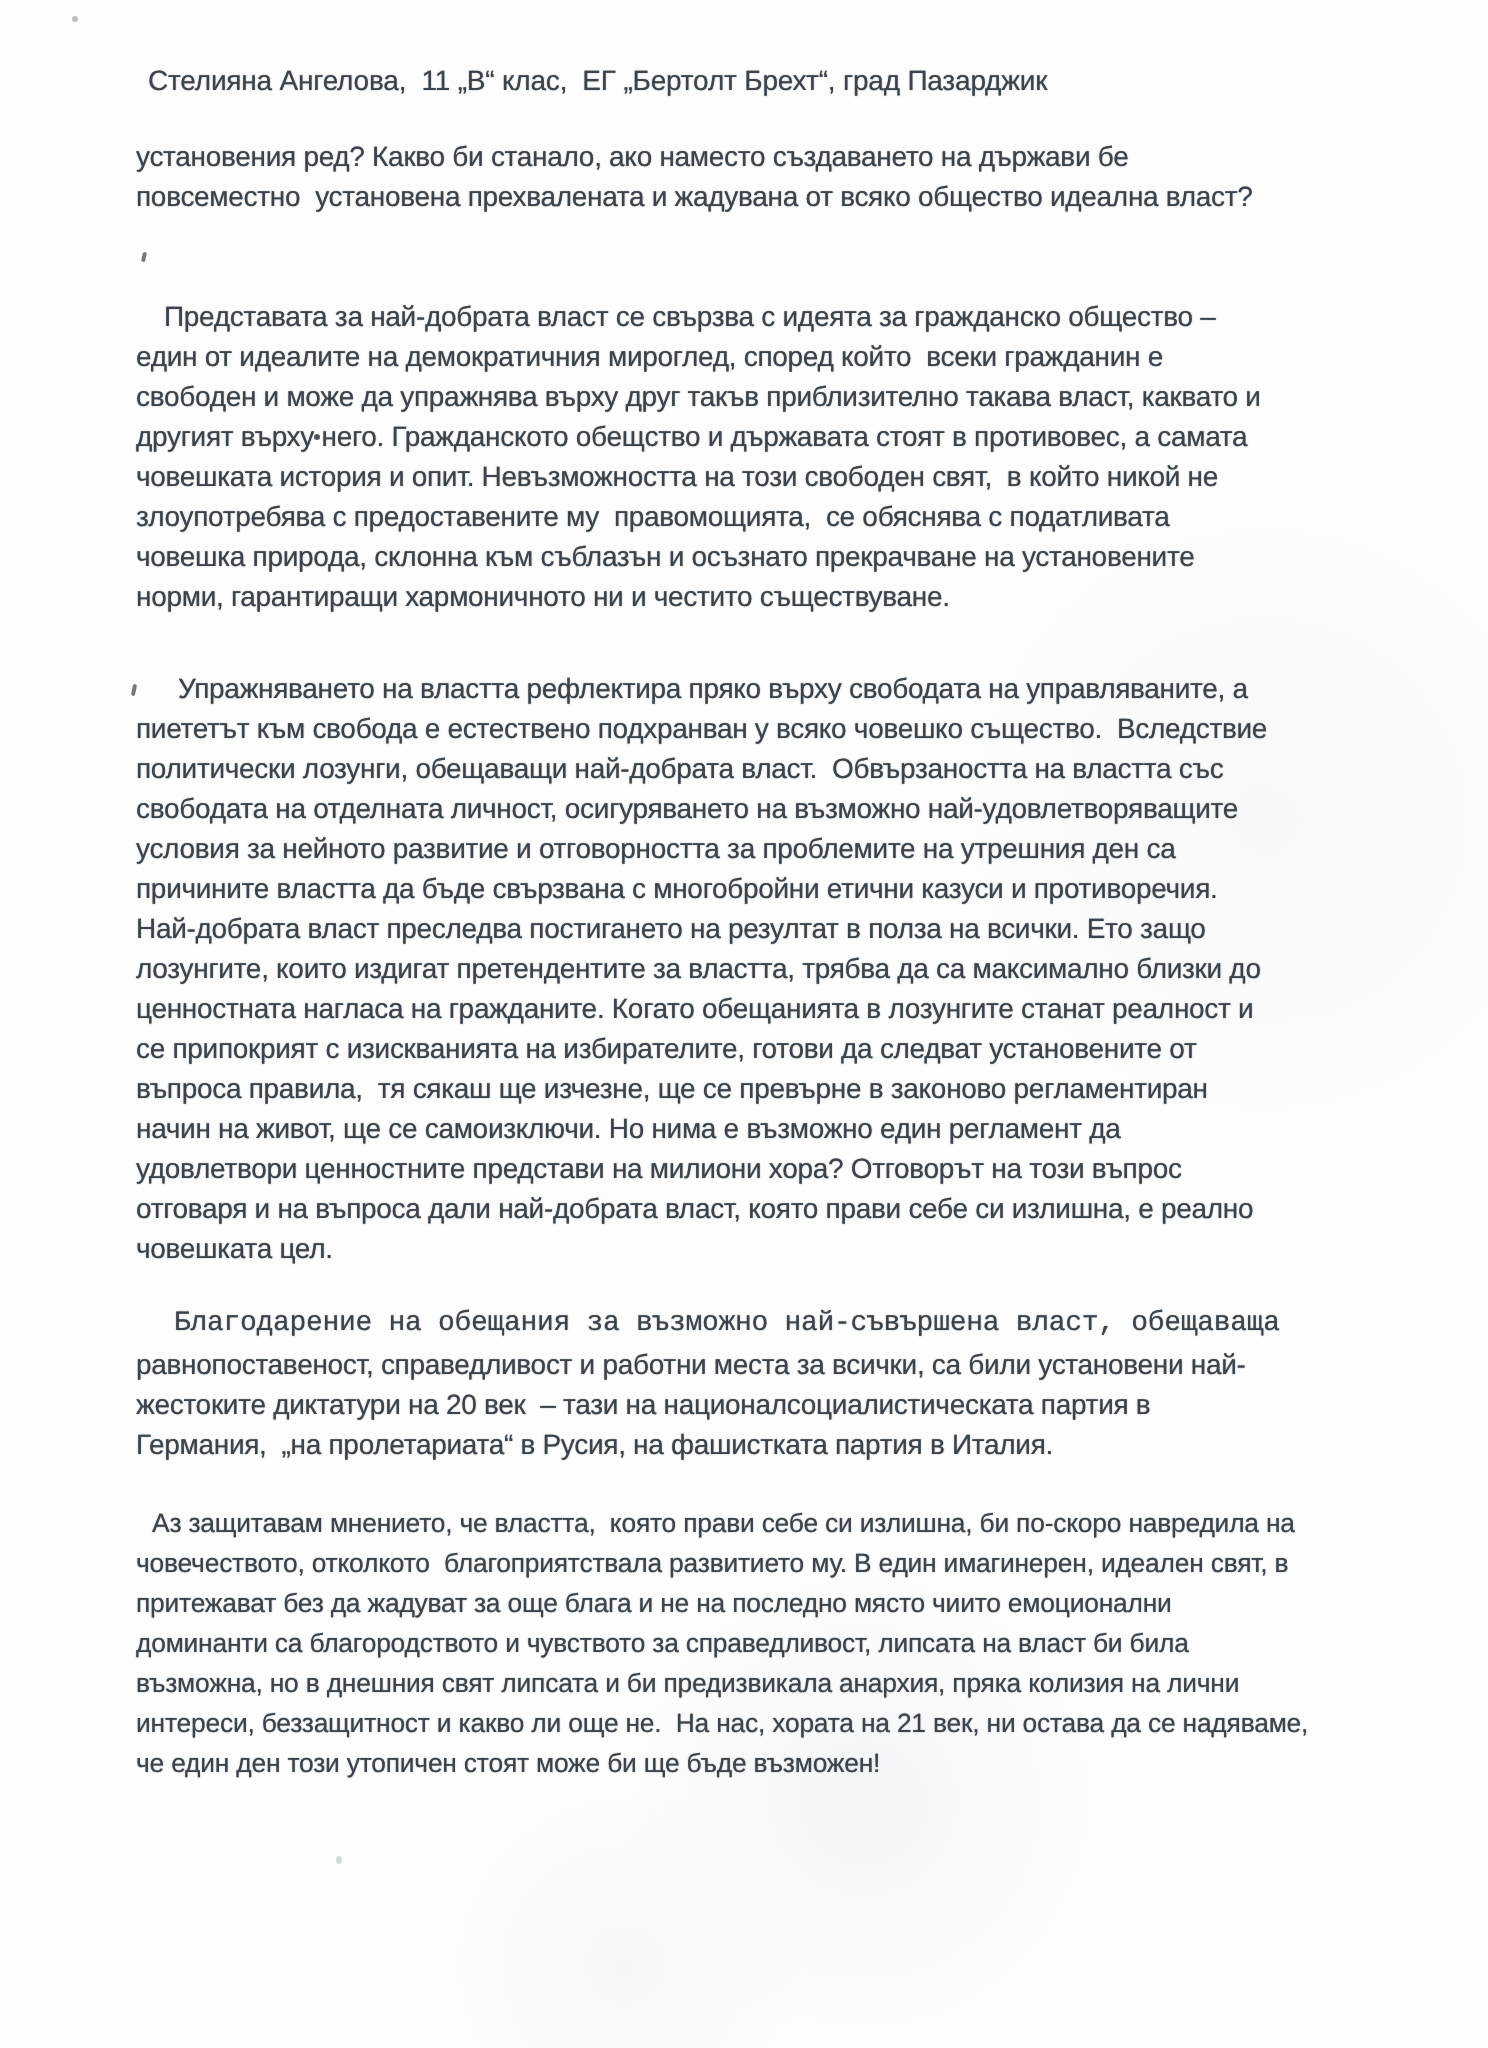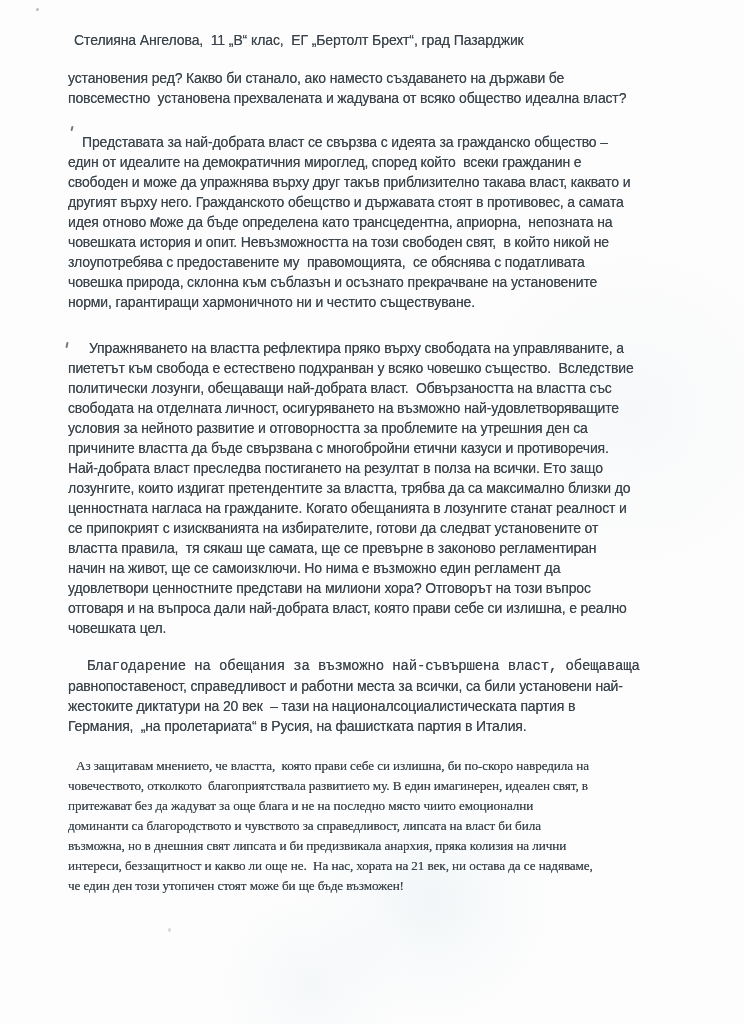--- a/index.html
+++ b/index.html
@@ -41,24 +41,24 @@
     line-height: 20px;
     letter-spacing: -0.15px;
     text-shadow: 0 0 0.6px rgba(59,68,76,0.75);
   }
   .block .ln {
     display: block;
     white-space: pre;
   }
   
   #doc-body .block:nth-of-type(1) { margin-top: 18px; }
-  #doc-body .block:nth-of-type(2) { margin-top: 24px; }
+  #doc-body .block:nth-of-type(2) { margin-top: 40px; }
   #doc-body .block:nth-of-type(3) { margin-top: 26px; }
   #doc-body .block:nth-of-type(4) { margin-top: 18px; }
-  #doc-body .block:nth-of-type(5) { margin-top: 20px; font-family: Liberation Serif, serif; }
+  #doc-body .block:nth-of-type(5) { margin-top: 20px; }
   
   #doc-body .block:nth-of-type(2) .ln:first-child { padding-left: 14px; }
   #doc-body .block:nth-of-type(3) .ln:first-child { padding-left: 21px; }
   #doc-body .block:nth-of-type(4) .ln:first-child { padding-left: 19px; font-family: Liberation Mono, monospace; }
   #doc-body .block:nth-of-type(5) .ln:first-child { padding-left: 8px; }
   
   #doc-body .block.small { font-size: 13.2px; letter-spacing: -0.1px; }
 
   
   .speck {
@@ -81,38 +81,37 @@
     <div id="doc-body">
         <p class="block">
           <span class="ln">установения ред? Какво би станало, ако наместо създаването на държави бе</span>
           <span class="ln">повсеместно  установена прехвалената и жадувана от всяко общество идеална власт?</span>
         </p>
         <p class="block">
           <span class="ln">Представата за най-добрата власт се свързва с идеята за гражданско общество –</span>
           <span class="ln">един от идеалите на демократичния мироглед, според който  всеки гражданин е</span>
           <span class="ln">свободен и може да упражнява върху друг такъв приблизително такава власт, каквато и</span>
           <span class="ln">другият върху него. Гражданското обещство и държавата стоят в противовес, а самата</span>
-          <span class="ln">идея отново може да бъде определена като трансцедентна, априорна,  непозната на</span>
           <span class="ln">човешката история и опит. Невъзможността на този свободен свят,  в който никой не</span>
           <span class="ln">злоупотребява с предоставените му  правомощията,  се обяснява с податливата</span>
           <span class="ln">човешка природа, склонна към съблазън и осъзнато прекрачване на установените</span>
           <span class="ln">норми, гарантиращи хармоничното ни и честито съществуване.</span>
         </p>
         <p class="block">
           <span class="ln">Упражняването на властта рефлектира пряко върху свободата на управляваните, а</span>
           <span class="ln">пиететът към свобода е естествено подхранван у всяко човешко същество.  Вследствие</span>
           <span class="ln">политически лозунги, обещаващи най-добрата власт.  Обвързаността на властта със</span>
           <span class="ln">свободата на отделната личност, осигуряването на възможно най-удовлетворяващите</span>
           <span class="ln">условия за нейното развитие и отговорността за проблемите на утрешния ден са</span>
           <span class="ln">причините властта да бъде свързвана с многобройни етични казуси и противоречия.</span>
           <span class="ln">Най-добрата власт преследва постигането на резултат в полза на всички. Ето защо</span>
           <span class="ln">лозунгите, които издигат претендентите за властта, трябва да са максимално близки до</span>
           <span class="ln">ценностната нагласа на гражданите. Когато обещанията в лозунгите станат реалност и</span>
           <span class="ln">се припокрият с изискванията на избирателите, готови да следват установените от</span>
-          <span class="ln">властта правила,  тя сякаш ще самата, ще се превърне в законово регламентиран</span>
+          <span class="ln">въпроса правила,  тя сякаш ще изчезне, ще се превърне в законово регламентиран</span>
           <span class="ln">начин на живот, ще се самоизключи. Но нима е възможно един регламент да</span>
           <span class="ln">удовлетвори ценностните представи на милиони хора? Отговорът на този въпрос</span>
           <span class="ln">отговаря и на въпроса дали най-добрата власт, която прави себе си излишна, е реално</span>
           <span class="ln">човешката цел.</span>
         </p>
         <p class="block">
           <span class="ln">Благодарение на обещания за възможно най-съвършена власт, обещаваща</span>
           <span class="ln">равнопоставеност, справедливост и работни места за всички, са били установени най-</span>
           <span class="ln">жестоките диктатури на 20 век  – тази на националсоциалистическата партия в</span>
           <span class="ln">Германия,  „на пролетариата“ в Русия, на фашистката партия в Италия.</span>

